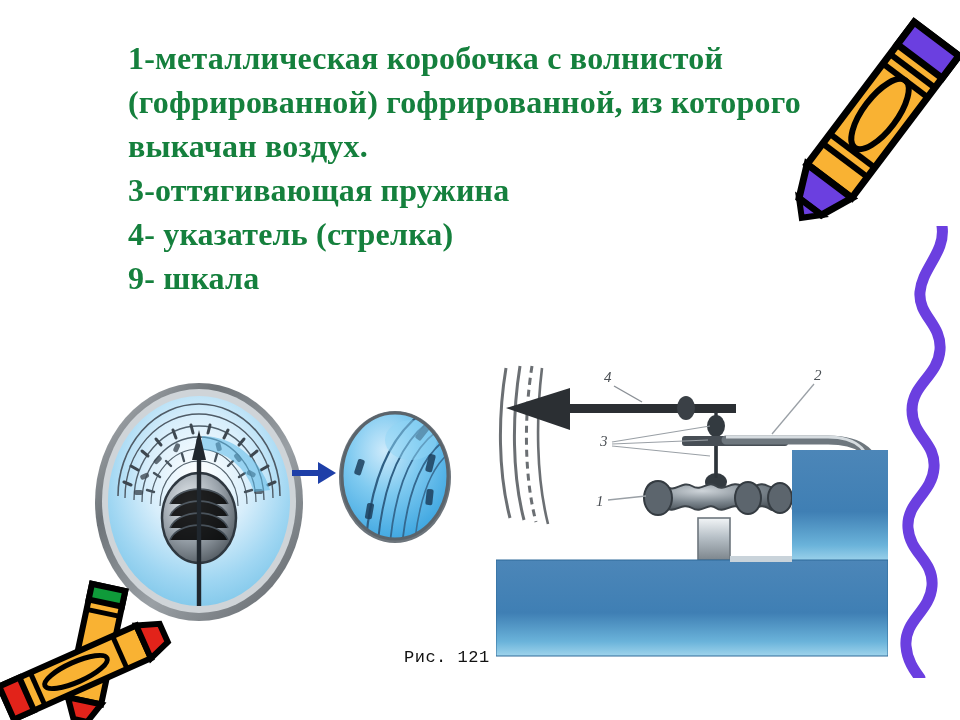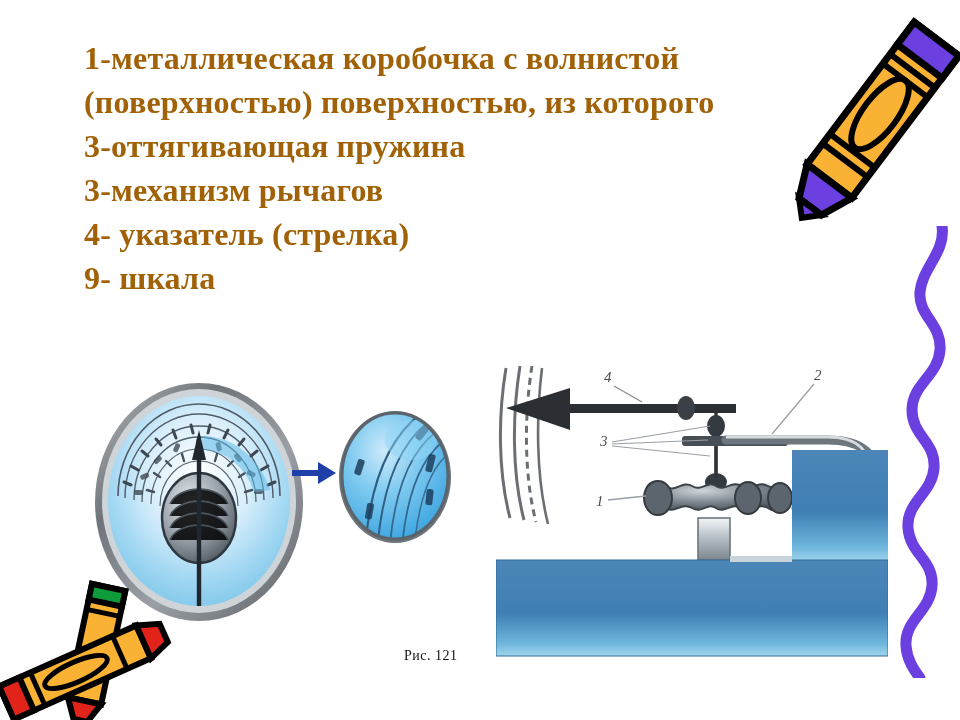--- a/index.html
+++ b/index.html
@@ -17,30 +17,31 @@
 
   
   #legend{
     position:absolute;left:84px;top:36px;width:780px;
   }
   .legend-line{
     font-family:"Liberation Serif", serif;
     font-weight:bold;
     font-size:32px;
     line-height:44px;
-    color:#a16207;
+    color:#15803d;
     letter-spacing:0.2px;
     white-space:nowrap;
+    margin-left:44px;
   }
 
   
   #caption{
     position:absolute;left:404px;top:648px;
-    font-family:Liberation Serif, serif;
-    font-size:14px;
+    font-family:Liberation Mono, monospace;
+    font-size:17px;
     color:#111111;
     letter-spacing:0.5px;
   }
 
   
   .fig{position:absolute;}
   #fig-dial{left:84px;top:378px;width:230px;height:250px;}
   #fig-small{left:325px;top:402px;width:140px;height:150px;}
   #fig-arrow{left:292px;top:458px;width:44px;height:30px;}
   #fig-mech{left:496px;top:360px;width:392px;height:302px;}
@@ -50,23 +51,23 @@
   #crayons-bl{position:absolute;left:-4px;top:572px;width:186px;height:150px;}
   #squiggle{position:absolute;left:888px;top:226px;width:72px;height:452px;}
 </style>
 </head>
 <body>
 
 <div id="slide">
 
   <div id="legend">
     <div class="legend-line">1-металлическая коробочка  с волнистой</div>
-    <div class="legend-line">(поверхностью) поверхностью, из которого</div>
+    <div class="legend-line">(гофрированной) гофрированной, из которого</div>
+    <div class="legend-line">выкачан воздух.</div>
     <div class="legend-line">3-оттягивающая пружина</div>
-    <div class="legend-line">3-механизм рычагов</div>
     <div class="legend-line">4- указатель (стрелка)</div>
     <div class="legend-line">9- шкала</div>
   </div>
 
   <div class="fig" id="fig-dial">
     <svg width="230" height="250" viewBox="0 0 230 250">
       <defs>
         <radialGradient id="faceGrad" cx="50%" cy="38%" r="68%">
           <stop offset="0%" stop-color="#ffffff"></stop>
           <stop offset="42%" stop-color="#d8eefb"></stop>

